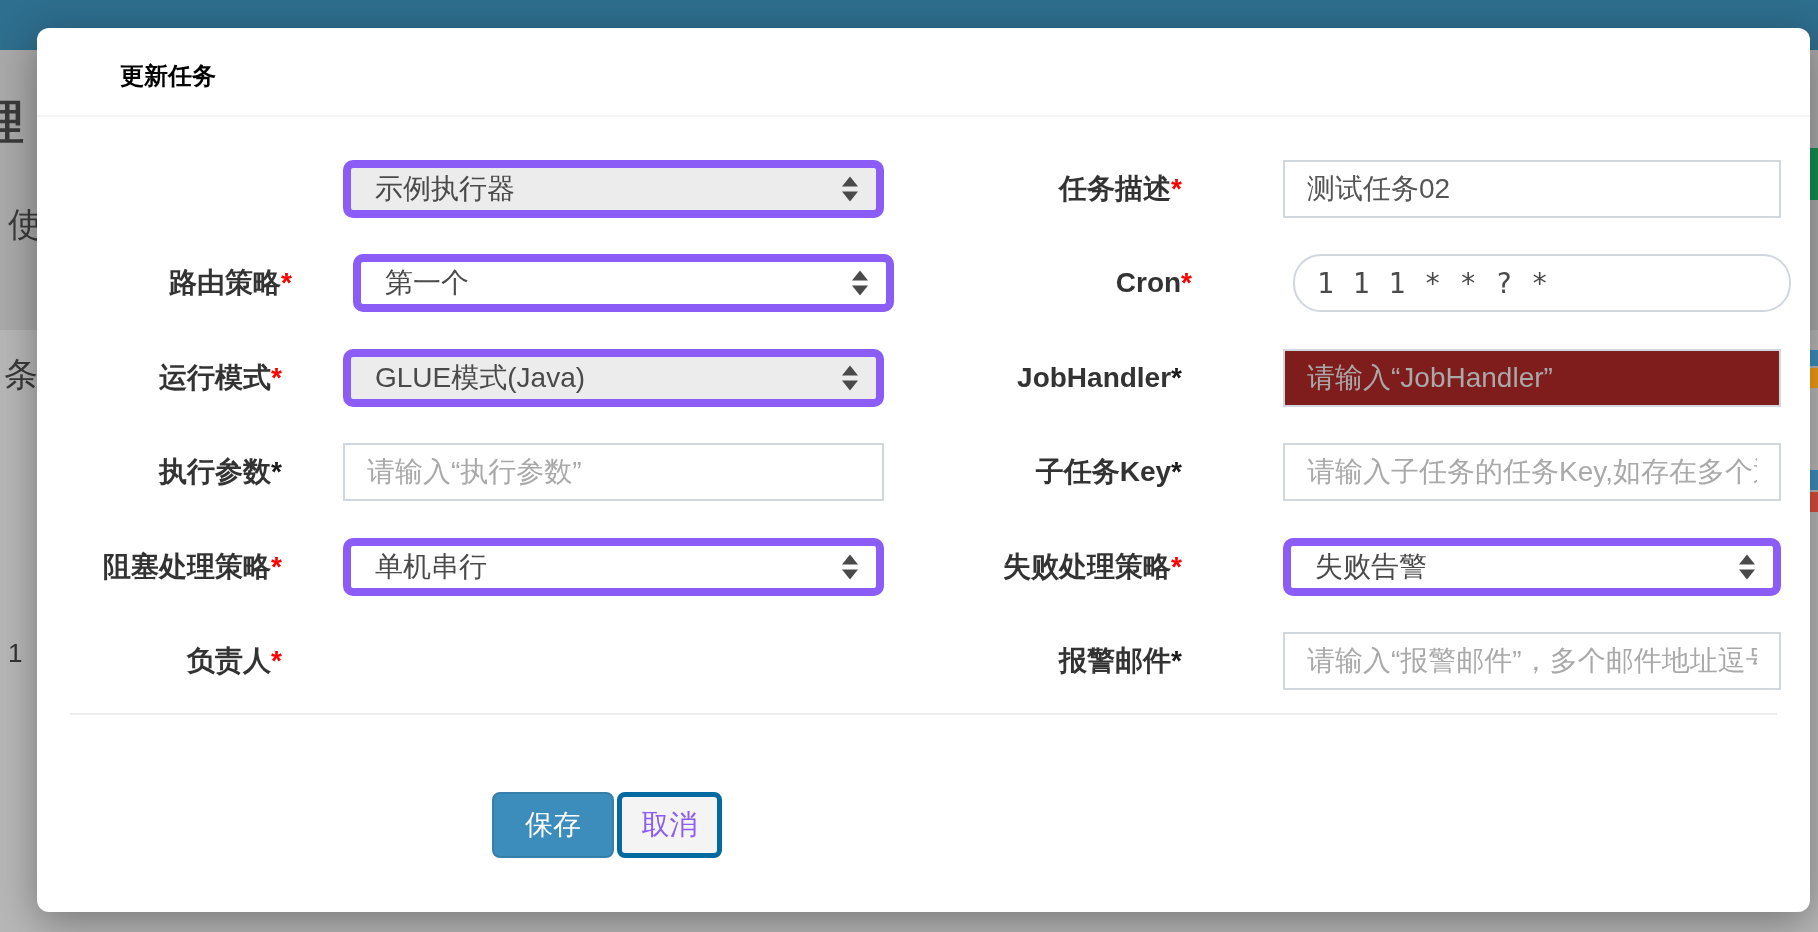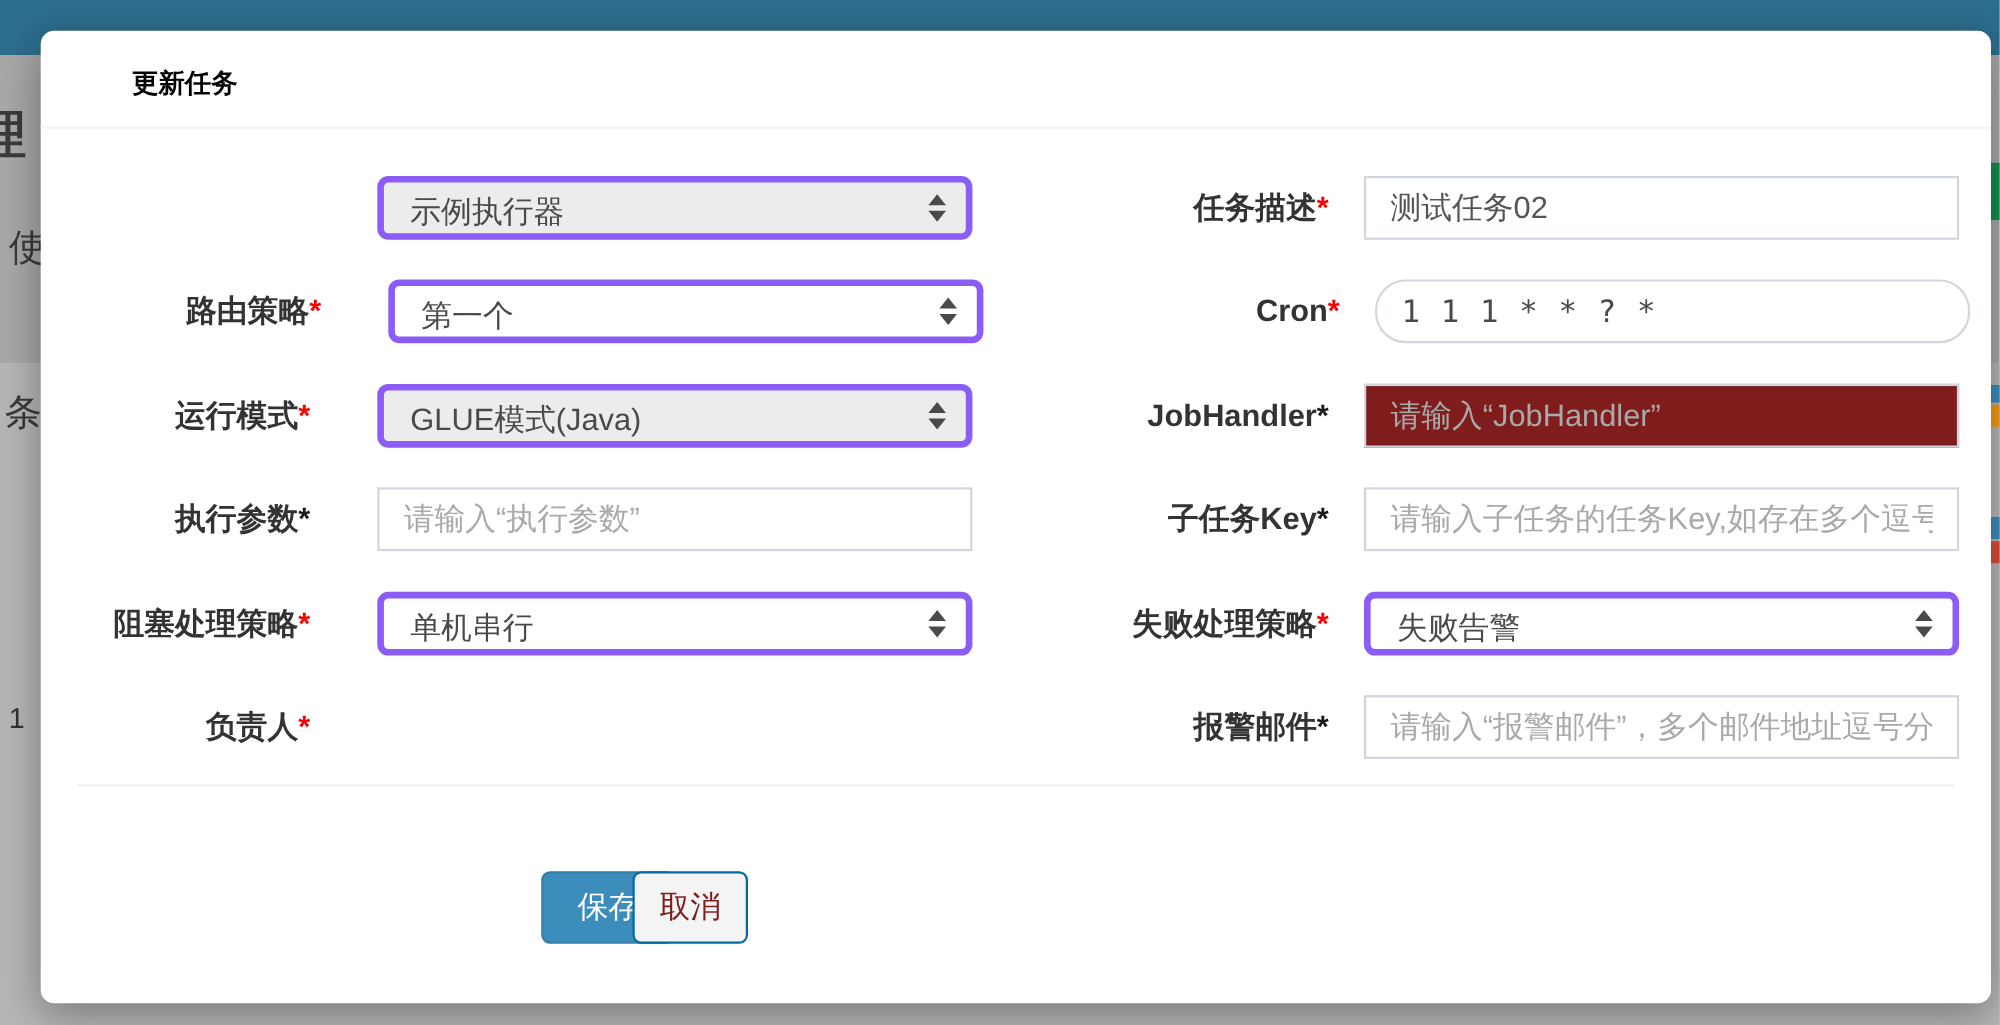--- a/index.html
+++ b/index.html
@@ -30,30 +30,30 @@
                   border-bottom:2px solid #f4f4f4; }
   .modal-title { position:absolute; left:63px; top:32px; font-size:24px; font-weight:700; color:#000000;margin-left:20px; }
 
   .frow { position:absolute; left:0; width:100%; height:58px; }
   .r1 { top:132px; } .r2 { top:226px;margin-left:10px; } .r3 { top:321px; }
   .r4 { top:415px; } .r5 { top:510px; } .r6 { top:604px; }
 
   .flabel { position:absolute; top:0; height:58px; line-height:58px; text-align:right;
             font-size:28px; font-weight:700; color:#333; white-space:nowrap; }
   .flabel.lcol { left:33px;  width:212px; }
-  .flabel.rcol { left:929px; width:242px; }
+  .flabel.rcol { left:903px; width:242px; }
   .req-red { color:#ff0000; }
   .req-blk { color:#1a1a1a; }
 
   .fctl { position:absolute; top:0; height:58px; }
   .fctl.lcol { left:306px;  width:541px; }
-  .fctl.rcol { left:1203px; width:541px; }
+  .fctl.rcol { left:1246px; width:498px; }
 
-  .sel { display:flex; align-items:flex-end; width:100%; height:58px; background:#fff;
-         border:6px solid #8b5cf6; border-radius:10px; padding:0 50px 0 24px;
+  .sel { display:flex; align-items:center; width:100%; height:58px; background:#fff;
+         border:8px solid #8b5cf6; border-radius:10px; padding:0 50px 0 24px;
          font-size:28px; color:#4a4a4a; cursor:pointer; position:relative; }
   .sel.disabled { background:#ececec; cursor:default; }
   .sel .val { overflow:hidden; white-space:nowrap; }
   .arrows { position:absolute; right:18px; top:50%; transform:translateY(-50%);
             display:flex; flex-direction:column; gap:5px; }
   .arrows i { display:block; width:0; height:0; border-left:8px solid transparent;
               border-right:8px solid transparent; }
   .arrows .up { border-bottom:10px solid #4a4a4a; }
   .arrows .dn { border-top:10px solid #4a4a4a; }
 
@@ -64,21 +64,21 @@
   .txt:disabled { background:#7f1d1d; color:#9a9a9a; }
   .txt.mono { font-family:"DejaVu Sans Mono",monospace; color:#4a4a4a; letter-spacing:1px;border-radius:28px; }
 
   .divider { position:absolute; left:33px; top:685px; width:1707px; height:0;
              border-top:2px solid #eeeeee; }
 
   .btn { position:absolute; top:764px; height:66px; border-radius:8px; font-size:28px;
          display:flex; align-items:center; justify-content:center; cursor:pointer;
          font-family:"Liberation Sans","DejaVu Sans",sans-serif; }
   .btn-save   { left:455px; width:122px; background:#3C8DBC; border:2px solid #367fa9; color:#fff; }
-  .btn-cancel { left:538px; width:105px; background:#f4f4f4; border:2px solid #0369a1; color:#7f1d1d; }
+  .btn-cancel { left:580px; width:105px; background:#f4f4f4; border:5px solid #0369a1; color:#8b5cf6; }
 </style>
 </head>
 <body>
 
 <div class="stage">
 
   <div class="bg-navbar"></div>
   <div class="bg-lower"></div>
   <div class="bg-frag frag-1">理</div>
   <div class="bg-frag frag-2">使</div>

